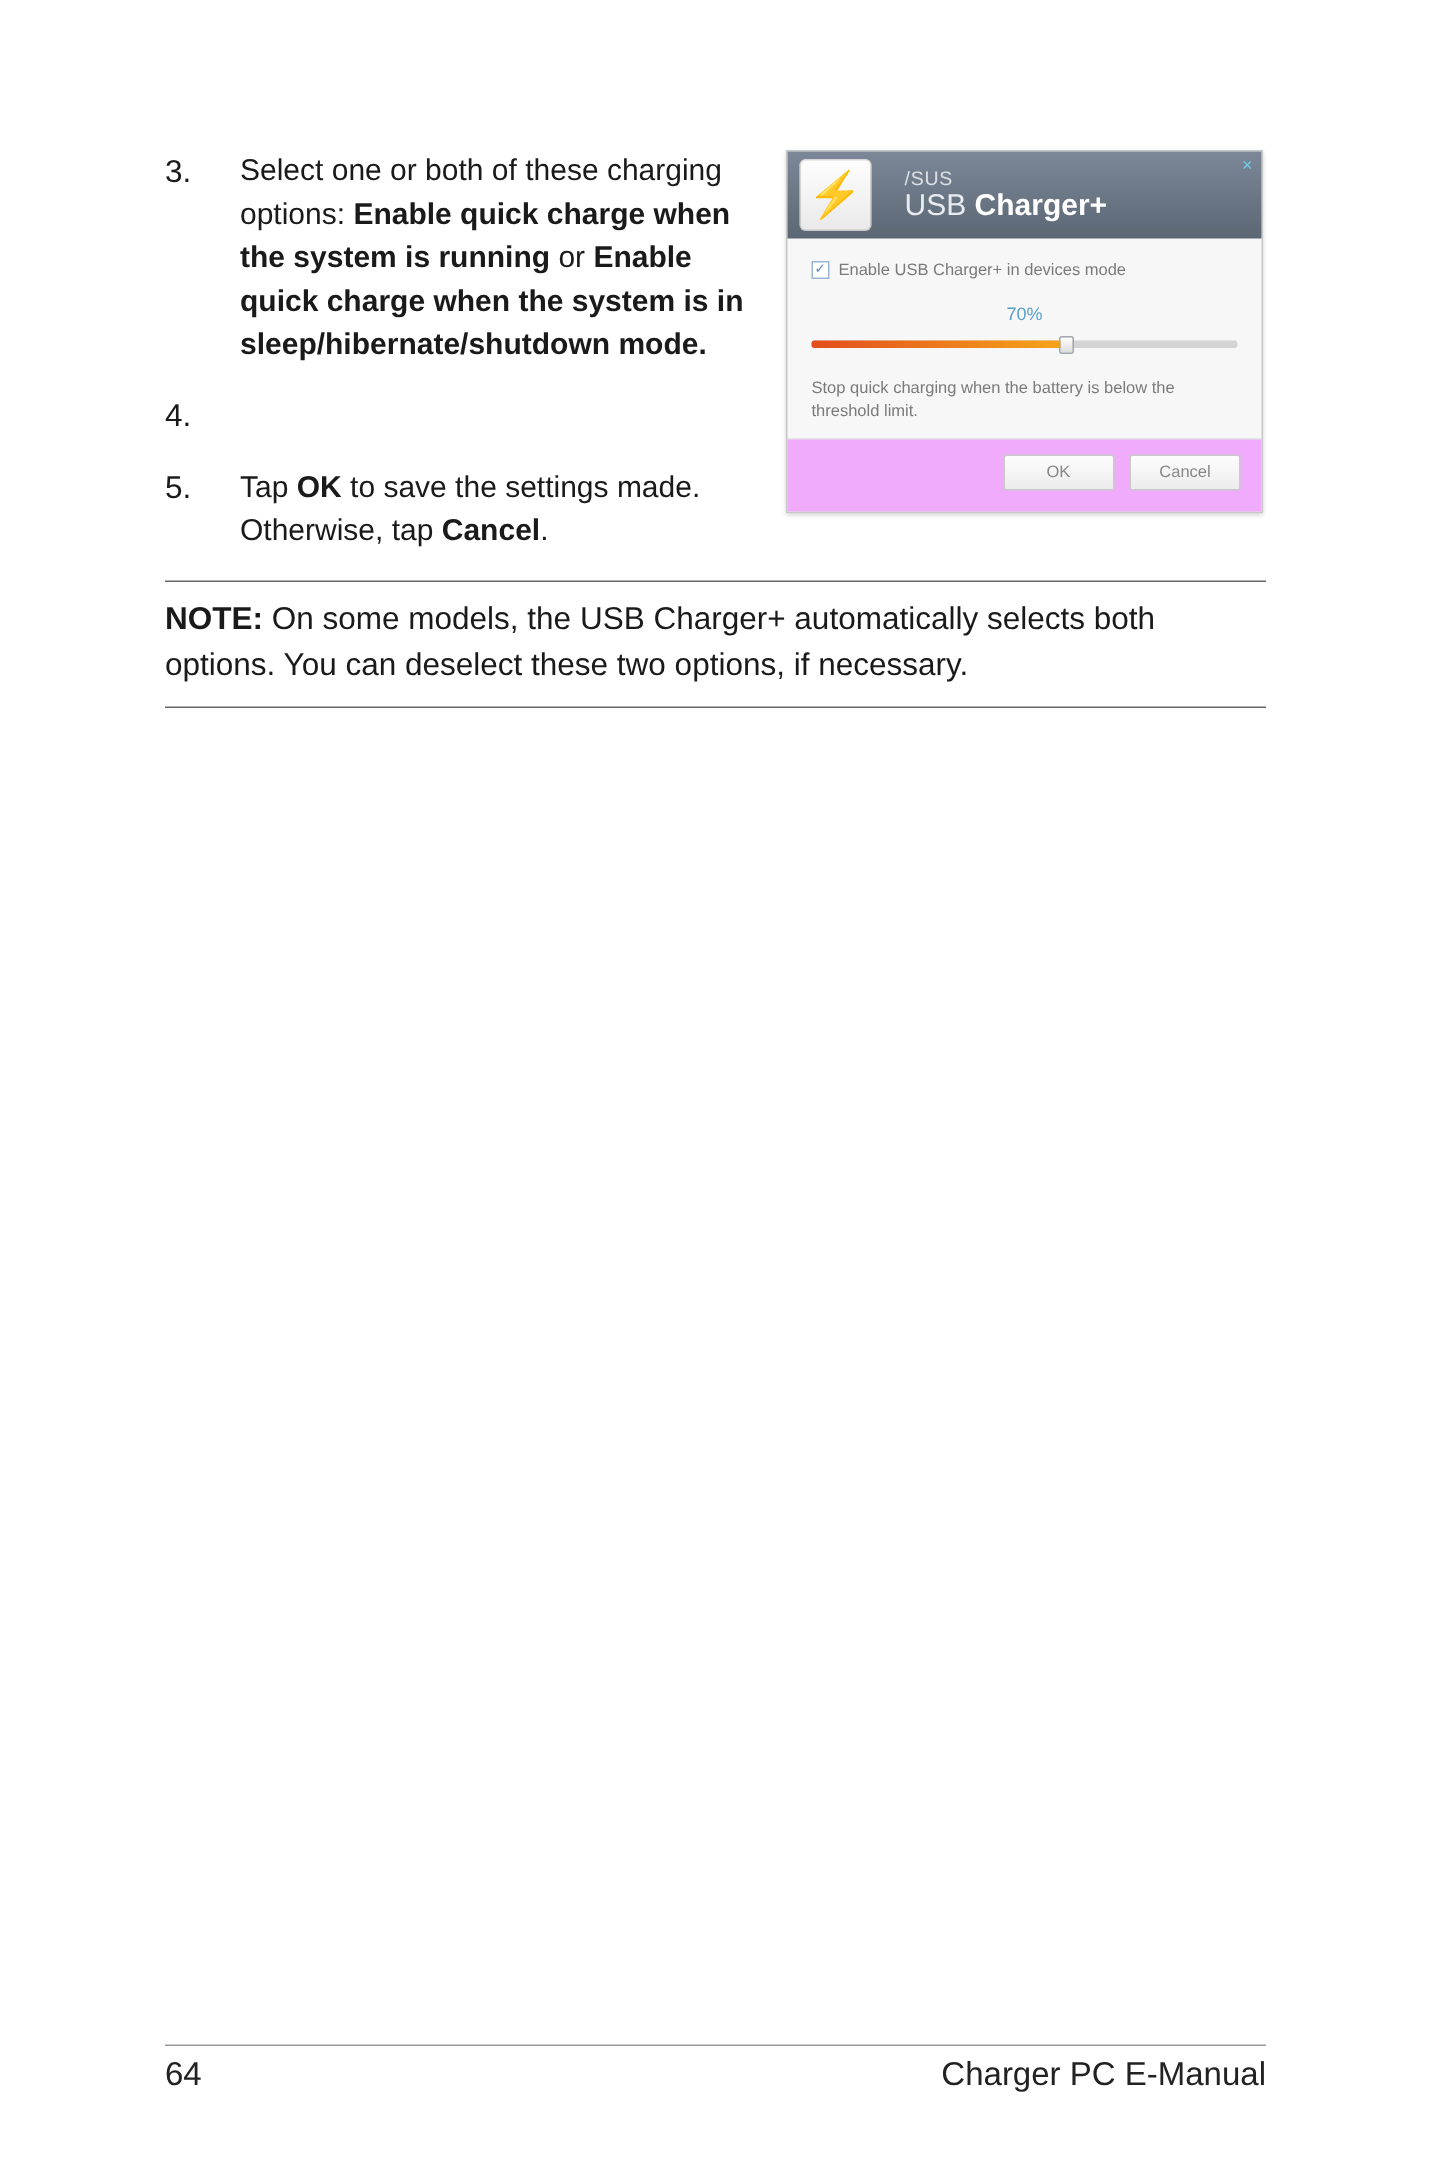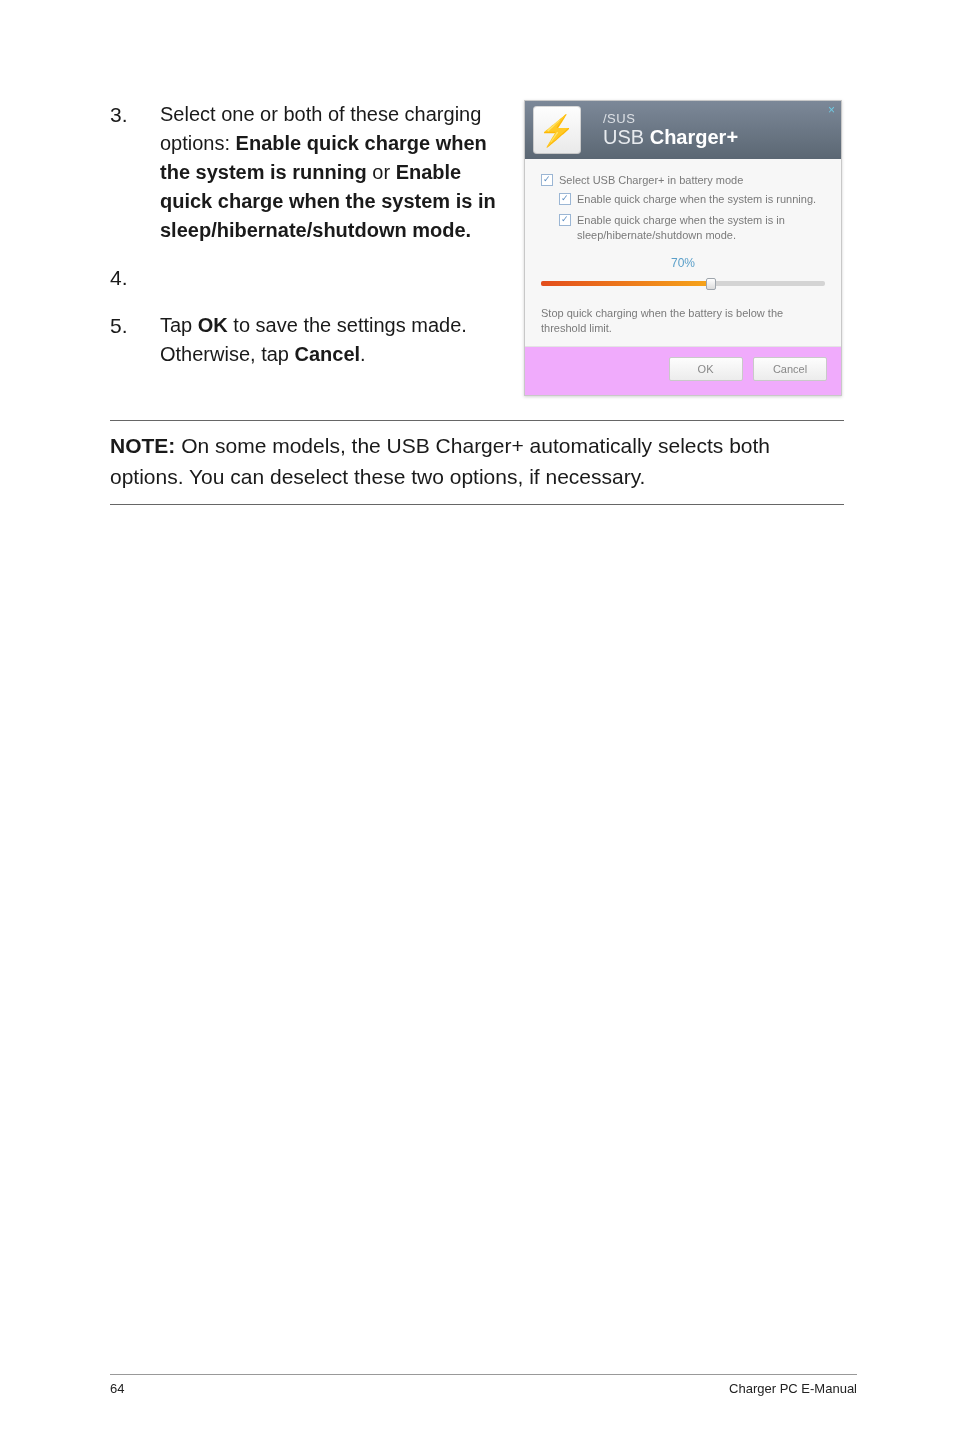--- a/index.html
+++ b/index.html
@@ -5,22 +5,22 @@
   * { box-sizing: border-box; margin: 0; padding: 0; }
   html, body { width: 954px; height: 1438px; background: #fff; font-family: "Segoe UI", "Helvetica Neue", Arial, sans-serif; color: #1a1a1a; }
   .page { position: relative; width: 954px; height: 1438px; padding: 100px 110px 40px 110px; }
   .content { display: flex; gap: 24px; }
   .col-left { flex: 1; }
   .col-right { width: 320px; flex-shrink: 0; }
   .list-item { display: flex; margin-bottom: 18px; }
   .num { width: 50px; flex-shrink: 0; font-size: 21px; line-height: 1.45; }
   .txt { font-size: 20px; line-height: 1.45; }
   .txt b { font-weight: 700; }
-  .note-box { margin-top: 24px; border-top: 1px solid #666; border-bottom: 1px solid #666; padding: 10px 0 12px 0; font-size: 21px; line-height: 1.45; }
-  .footer { position: absolute; bottom: 42px; left: 110px; right: 97px; display: flex; justify-content: space-between; font-size: 13px; color: #222; border-top: 1px solid #999; padding-top: 6px; }
+  .note-box { border-top: 1px solid #666; border-bottom: 1px solid #666; padding: 10px 0 12px 0; font-size: 21px; line-height: 1.45; }
+  .footer { position: absolute; bottom: 42px; left: 110px; right: 110px; display: flex; justify-content: space-between; font-size: 22px; color: #222; border-top: 1px solid #999; padding-top: 6px; }
 
   
   .dialog { width: 318px; border: 1px solid #c8c8c8; background: #f7f7f7; box-shadow: 0 1px 3px rgba(0,0,0,0.18); filter: blur(0.3px); }
   .dialog-header { display: flex; align-items: center; background: linear-gradient(#7c8898, #5b6773); height: 58px; position: relative; }
   .dialog-icon-wrap { width: 48px; height: 48px; background: linear-gradient(#fefefe,#e9e9e9); border-radius: 4px; display: flex; align-items: center; justify-content: center; margin-left: 8px; box-shadow: inset 0 0 0 1px rgba(0,0,0,0.15); }
   .bolt { font-size: 30px; color: #f5a623; font-weight: bold; }
   .header-titles { margin-left: 22px; color: #e8ebef; }
   .header-titles .brand { font-size: 13px; letter-spacing: 0.5px; display:block; opacity:0.9;}
   .header-titles .prod { font-size: 20px; }
   .header-titles .prod .plus { font-weight: 700; color: #fff; }
@@ -78,31 +78,21 @@
           </div>
           <div class="header-titles">
             <span class="brand">/SUS</span>
             <span class="prod"><span>USB </span><span class="plus">Charger+</span></span>
           </div>
           <span class="close-x">×</span>
         </div>
         <div class="dialog-body">
           <div class="chk-row">
             <span class="chk"></span>
-            <span class="sub-label">Select USB Charger+ in battery mode</span>
-          </div>
-          <div class="sub">
-            <div class="chk-row">
-              <span class="chk"></span>
-              <span class="sub-label">Enable quick charge when the system is running.</span>
-            </div>
-            <div class="chk-row">
-              <span class="chk"></span>
-              <span class="sub-label">Enable quick charge when the system is in sleep/hibernate/shutdown mode.</span>
-            </div>
+            <span class="sub-label">Enable USB Charger+ in devices mode</span>
           </div>
           <div class="pct-area">
             <div class="pct-val">70%</div>
             <div class="slider">
               <div class="track"></div>
               <div class="fill"></div>
               <div class="thumb"></div>
             </div>
           </div>
           <div class="threshold-txt">Stop quick charging when the battery is below the threshold limit.</div>

